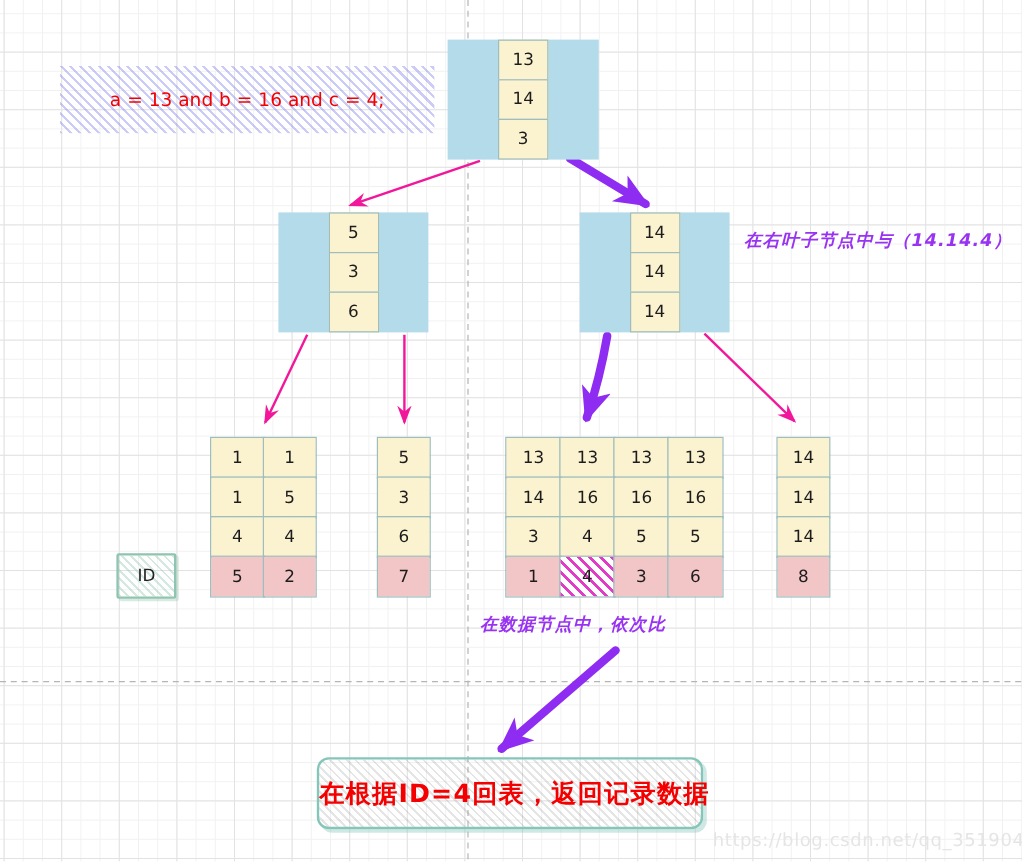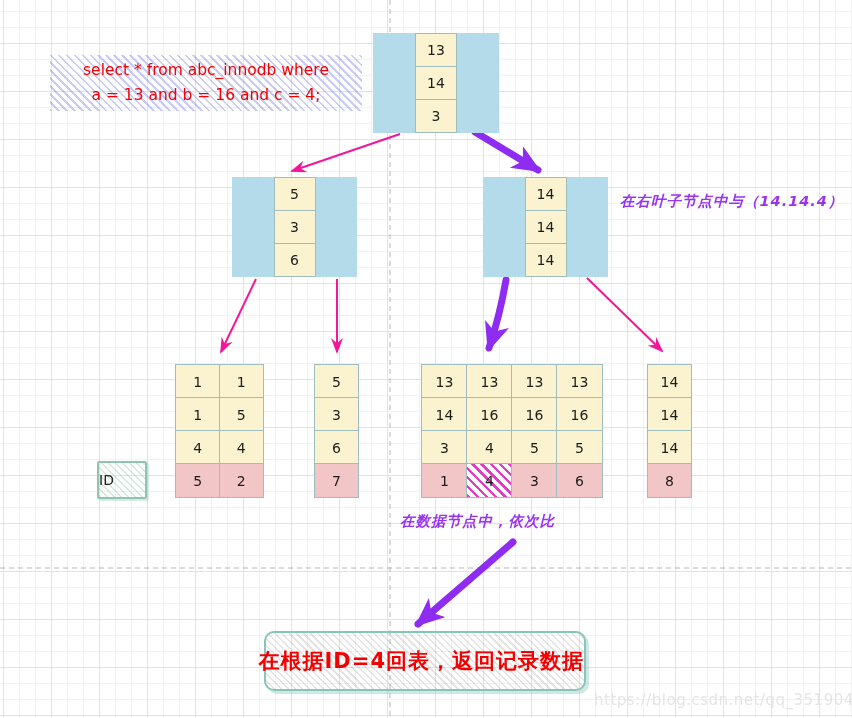--- a/index.html
+++ b/index.html
@@ -44,28 +44,28 @@
     display:flex;flex-direction:column;justify-content:center;line-height:25px;
   }
   .purple-note{
     position:absolute;color:#9933f2;font-size:14.5px;font-weight:bold;font-style:italic;
     line-height:27px;letter-spacing:1px;white-space:nowrap;
   }
   .id-box{
     position:absolute;left:97px;top:461px;width:46px;height:34px;
     border:2px solid #8fc4b0;border-radius:2px;
     background:repeating-linear-gradient(45deg,rgba(141,199,173,0.38) 0,rgba(141,199,173,0.38) 1.6px,transparent 1.6px,transparent 5px);
-    display:flex;align-items:center;justify-content:flex-start;font-size:14px;color:#222;
+    display:flex;align-items:center;justify-content:center;font-size:14px;color:#222;
     box-shadow:2px 2px 0 rgba(141,199,173,0.35);
   }
   .result-box{
     position:absolute;left:264px;top:631px;width:318px;height:56px;
     border:2.5px solid #86c6ba;border-radius:10px;
     background:repeating-linear-gradient(45deg,rgba(125,125,125,0.20) 0,rgba(125,125,125,0.20) 1.6px,rgba(255,255,255,0) 1.6px,rgba(255,255,255,0) 5px);
-    display:flex;align-items:center;justify-content:flex-end;
+    display:flex;align-items:center;justify-content:flex-start;
     color:#f40000;font-size:21px;font-weight:bold;letter-spacing:1px;white-space:nowrap;
     box-shadow:3px 3px 0 rgba(134,198,186,0.4);
   }
   .watermark{
     position:absolute;left:594px;top:691px;color:#e5e5e5;font-size:15px;letter-spacing:0.5px;
   }
 </style>
 </head>
 <body>
 
@@ -86,21 +86,20 @@
     <line x1="400" y1="134" x2="292" y2="171" stroke="#f2179a" stroke-width="2" marker-end="url(#head-magenta)"></line>
     <line x1="475" y1="132" x2="538" y2="170" stroke="#8e2cf2" stroke-width="7" stroke-linecap="round" marker-end="url(#head-purple)"></line>
     <line x1="256" y1="279" x2="221" y2="352" stroke="#f2179a" stroke-width="2" marker-end="url(#head-magenta)"></line>
     <line x1="337" y1="279" x2="337" y2="352" stroke="#f2179a" stroke-width="2" marker-end="url(#head-magenta)"></line>
     <path d="M506,280 Q500,315 489,348" fill="none" stroke="#8e2cf2" stroke-width="7" stroke-linecap="round" marker-end="url(#head-purple)"></path>
     <line x1="587" y1="278" x2="662" y2="351" stroke="#f2179a" stroke-width="2" marker-end="url(#head-magenta)"></line>
     <line x1="513" y1="542" x2="418" y2="624" stroke="#8e2cf2" stroke-width="7" stroke-linecap="round" marker-end="url(#head-purple)"></line>
   </svg>
 
   <div class="sql-note">
-    <div>select * from abc_innodb where</div>
     <div>a = 13 and b = 16 and c = 4;</div>
   </div>
 
   <div class="node" style="left:373px;top:33px;width:126px;height:100px;">
     <div class="keycol">
       <div class="kcell">13</div>
       <div class="kcell">14</div>
       <div class="kcell">3</div>
     </div>
   </div>

